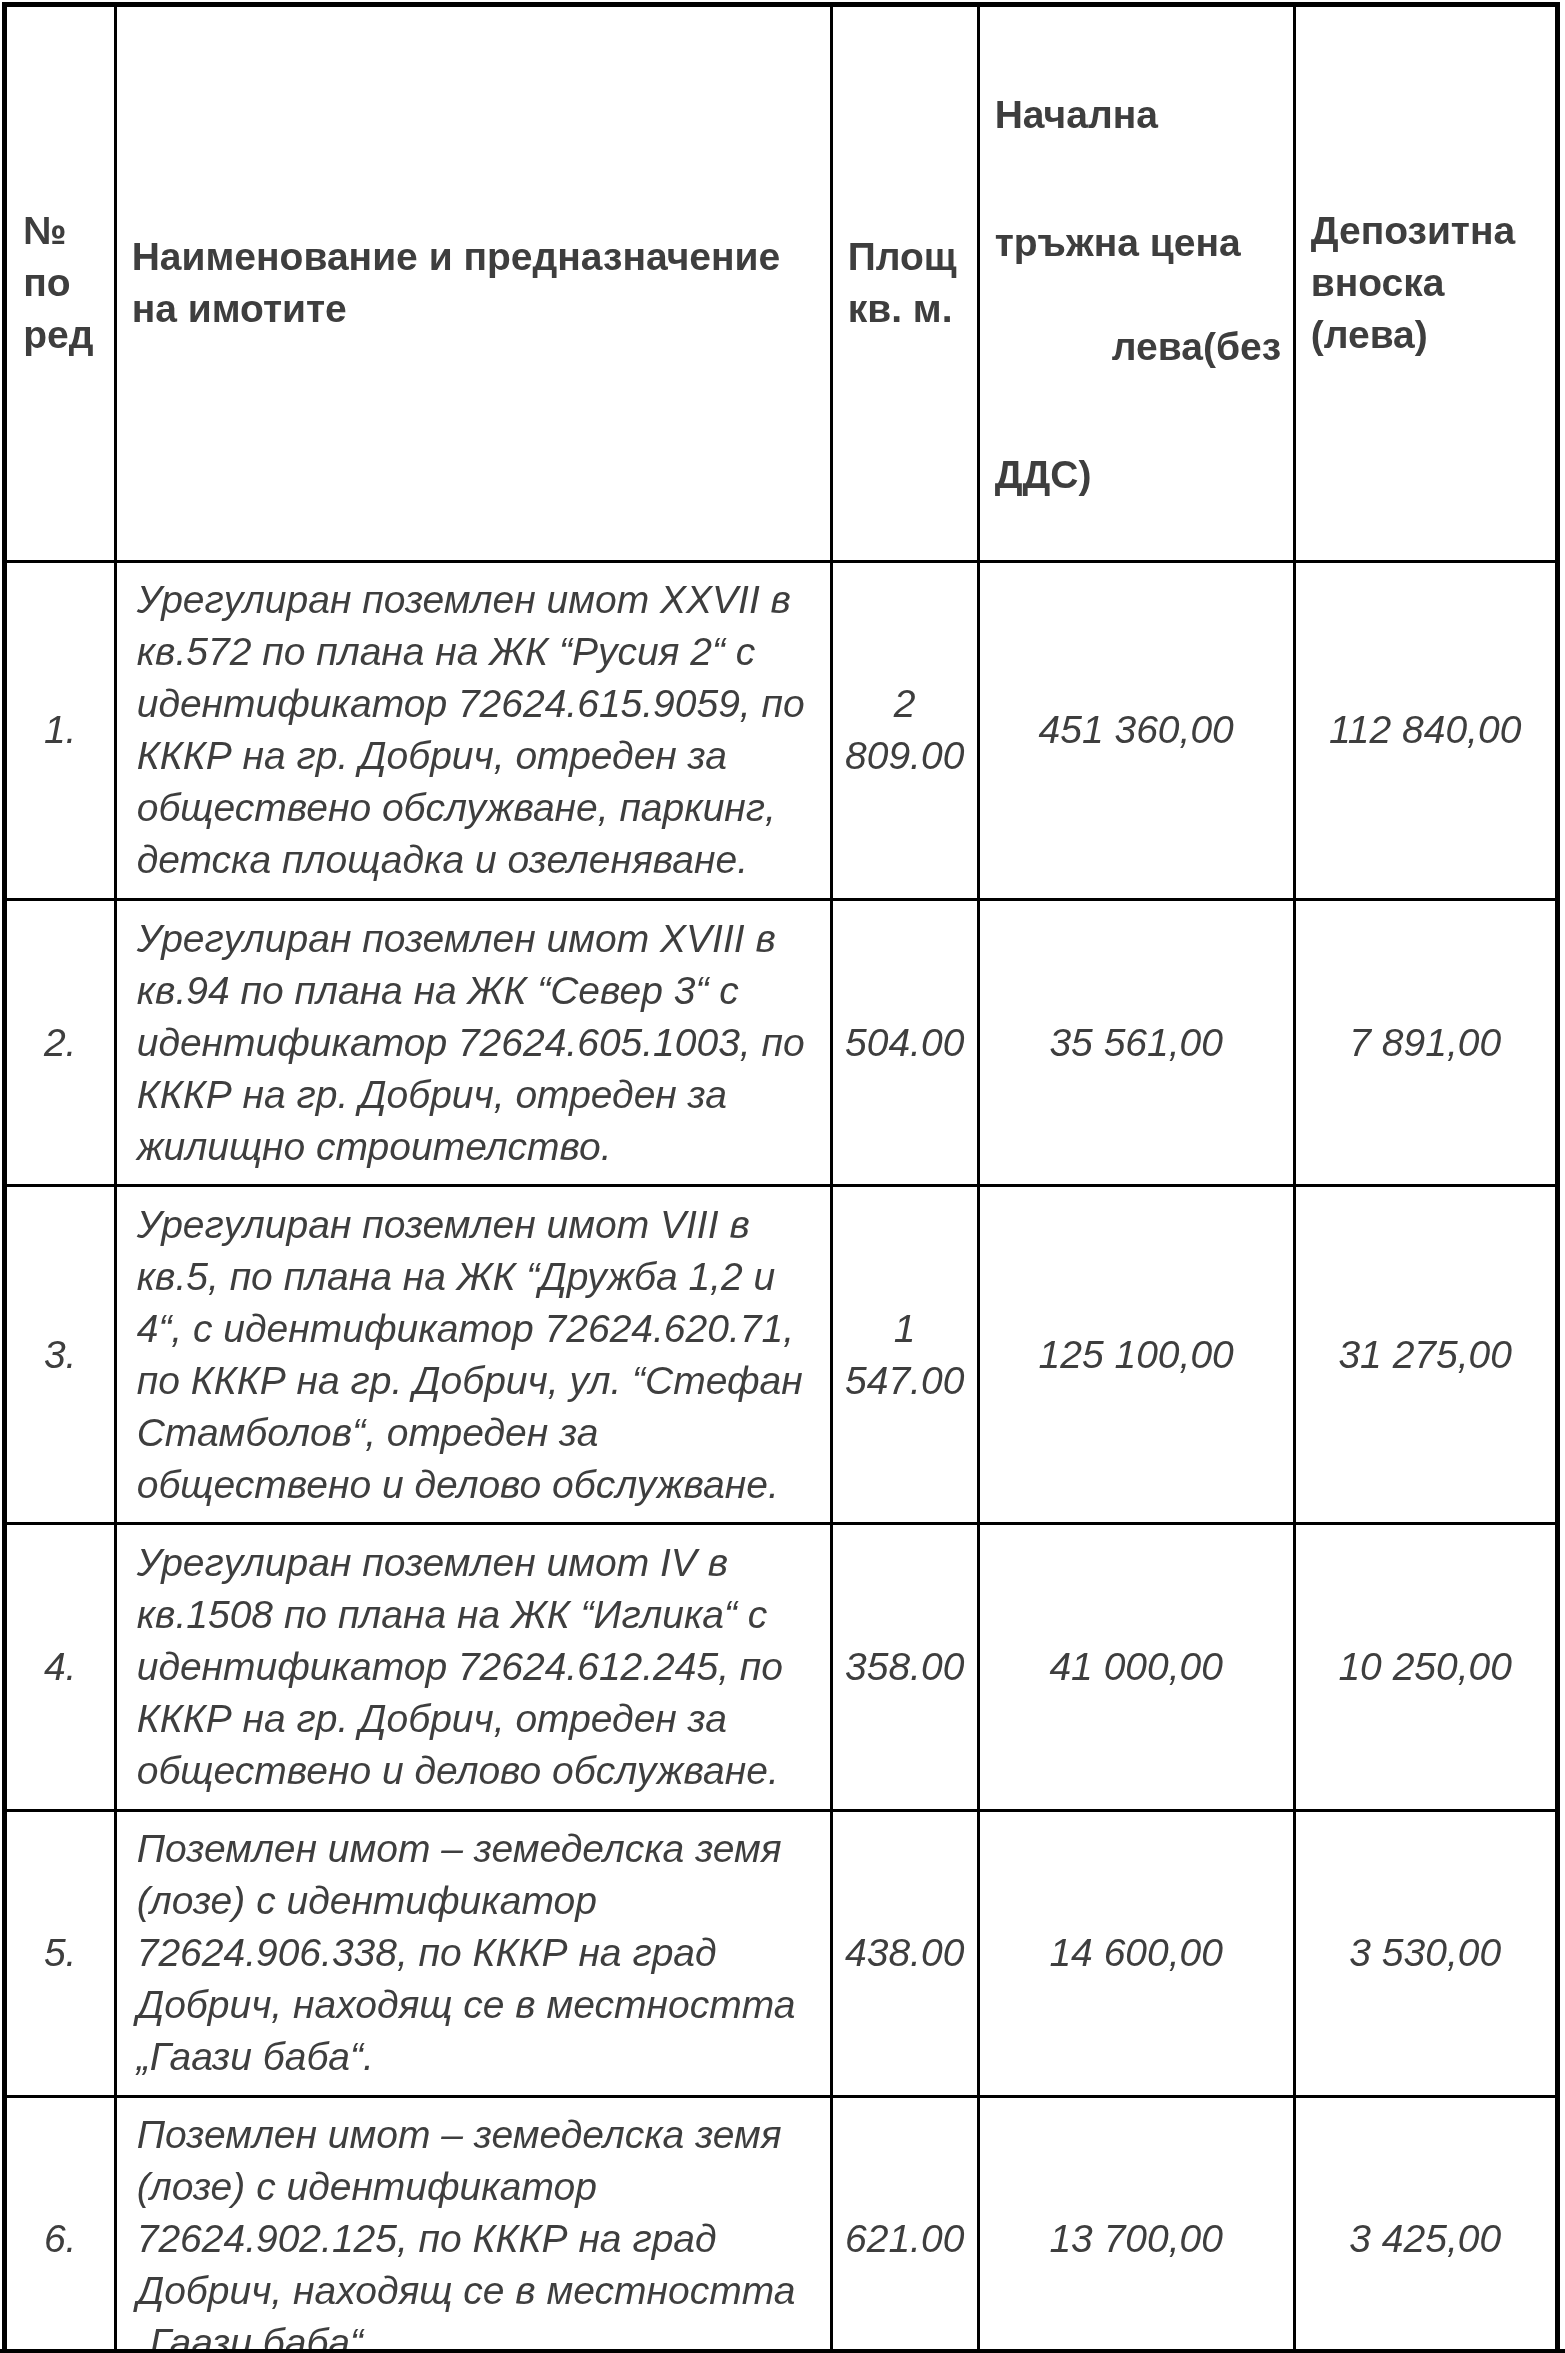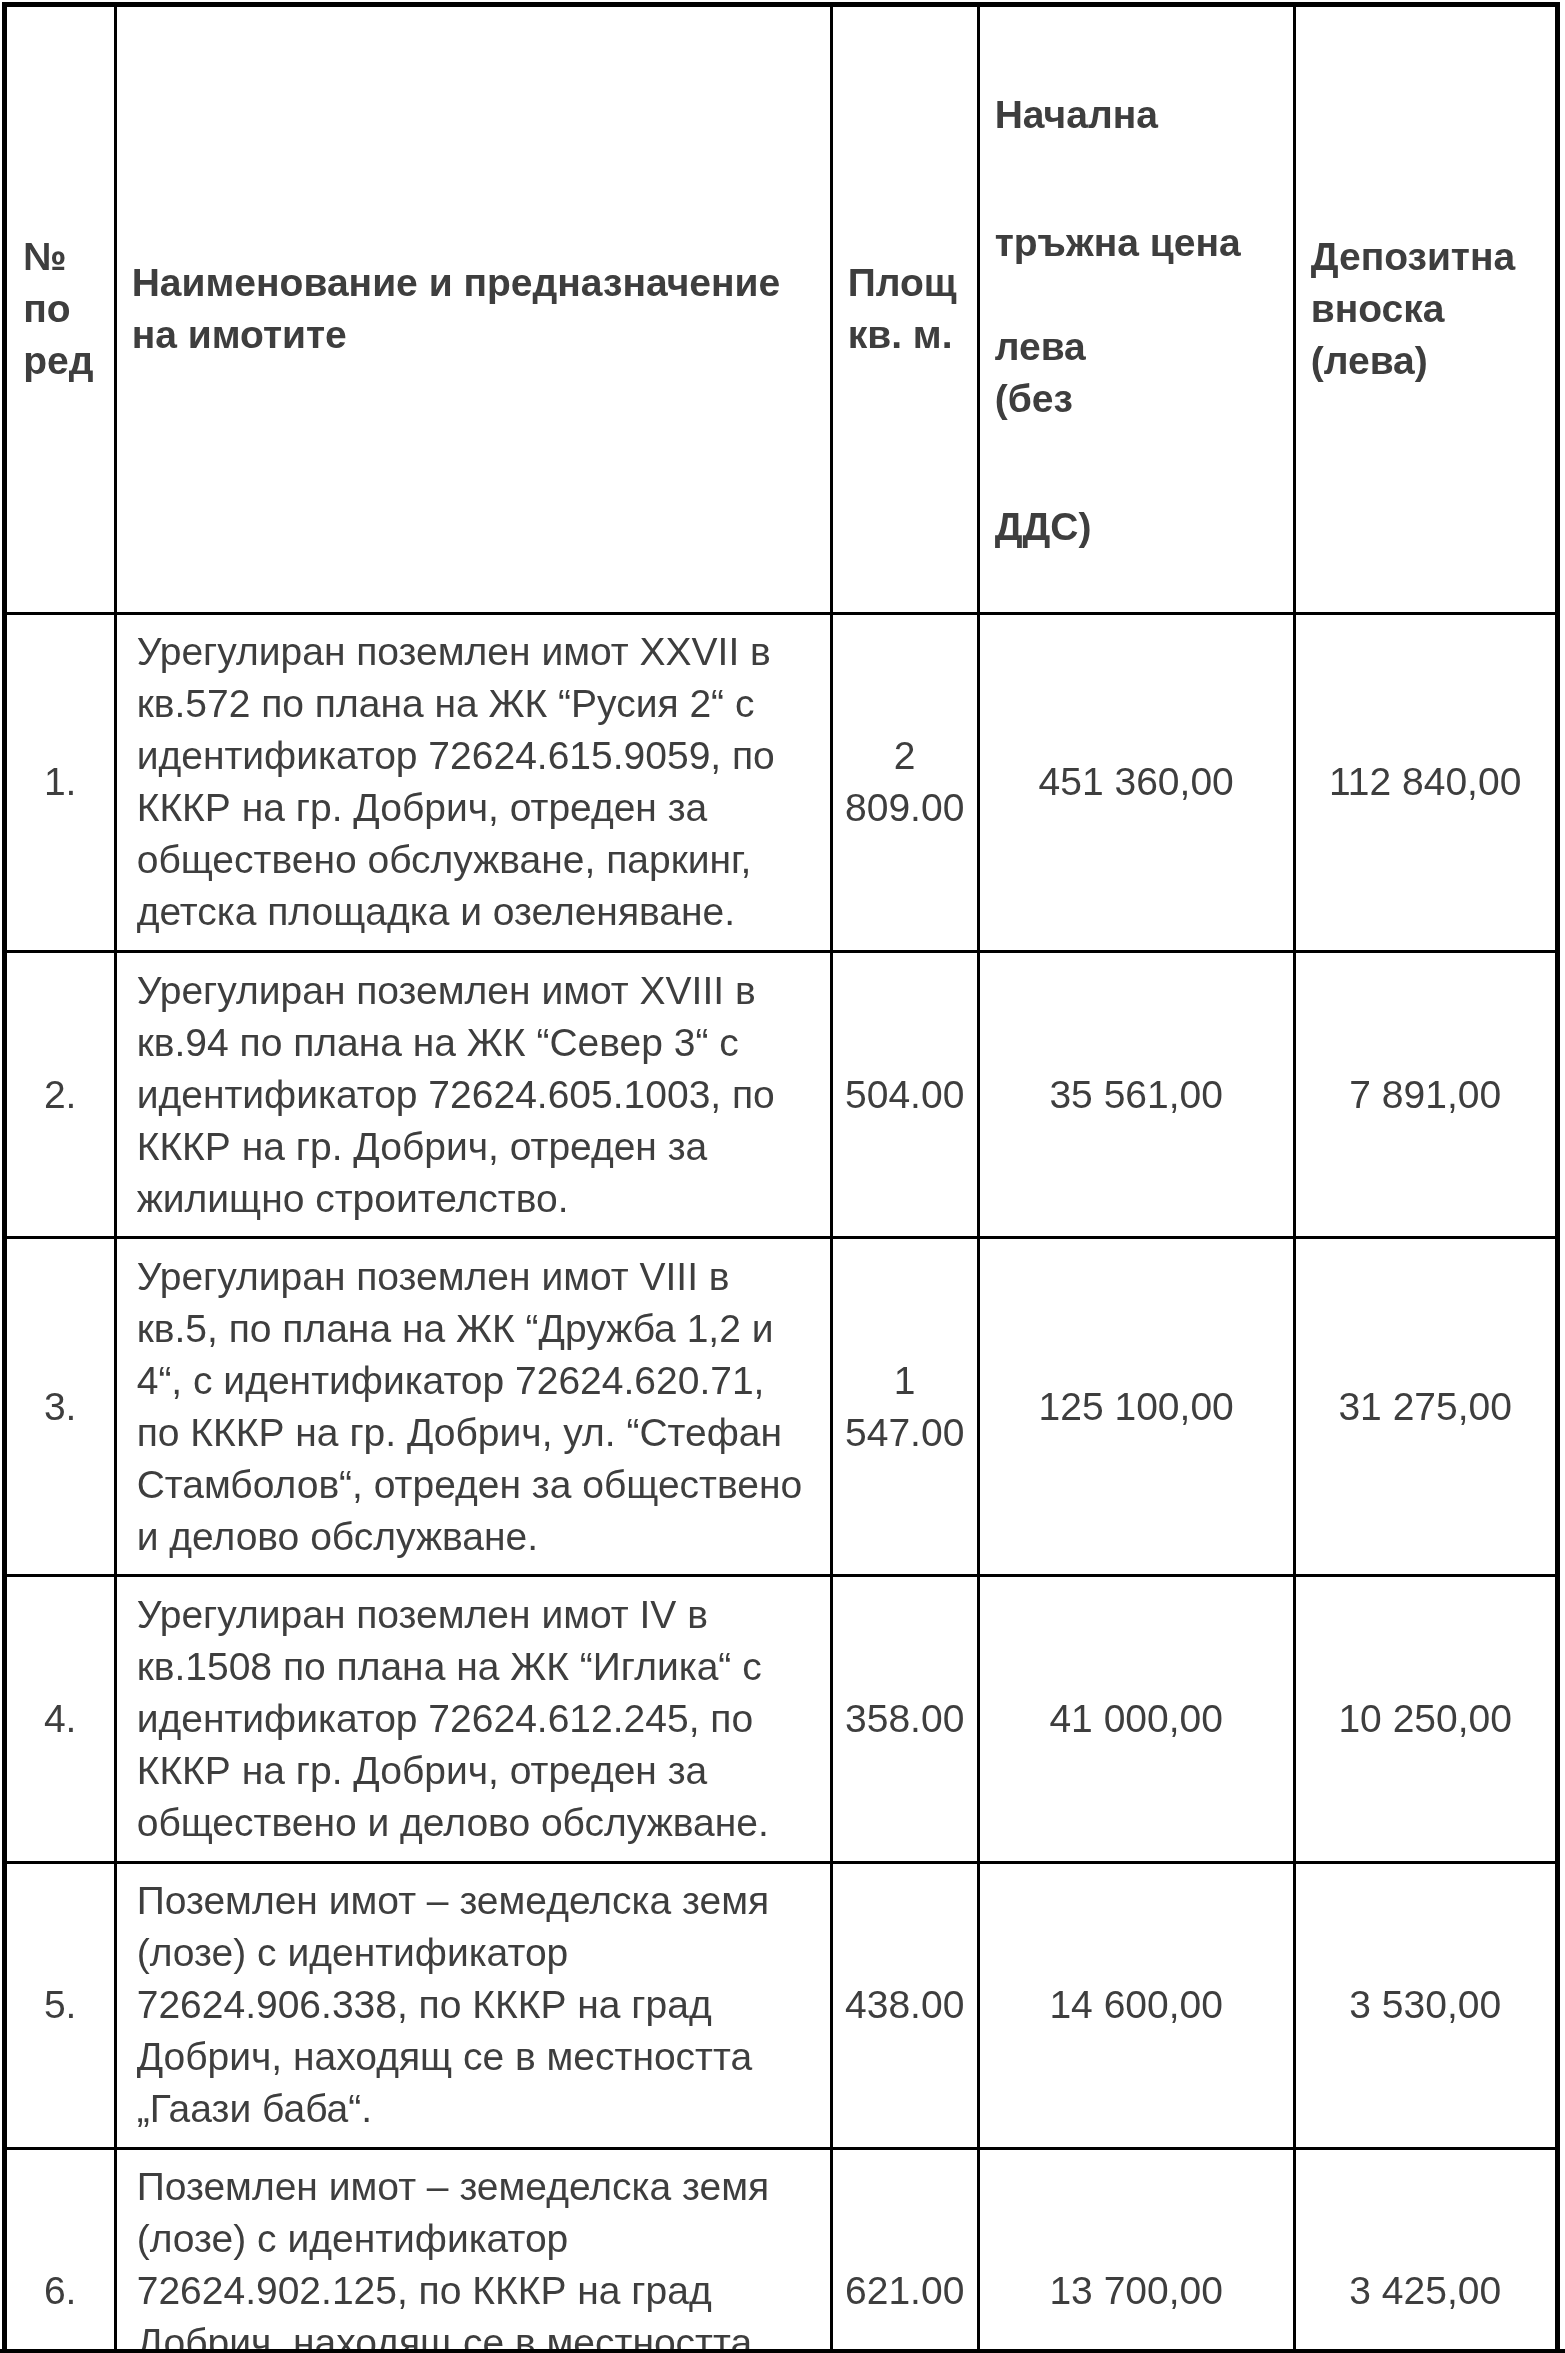--- a/index.html
+++ b/index.html
@@ -29,36 +29,35 @@
     overflow:hidden;
   }
   table.property-table{border:5px solid var(--border);}
   thead th{
     font-weight:bold;
     text-align:left;
     white-space:pre-line;
     padding:6.6px 11.6px 6.6px 15px;
   }
   th.col-num-h{padding-left:16.6px;}
-  td{padding:8.3px 5px;}
+  td{padding:8.3px 5px;font-style:italic;}
   td.num-cell{text-align:center;padding:8.3px 3.3px;}
   td.desc-cell{
     text-align:left;
     padding:11.6px 15px 11.6px 20px;
   }
   td.area-cell,td.price-cell,td.deposit-cell{
     text-align:center;
     white-space:pre-line;
   }
   .hdr-line{white-space:pre-line;margin-top:24px;}
   .hdr-justify{
     display:flex;
-    justify-content:space-between;
+    justify-content:flex-end;
     width:100%;
-    flex-direction:column;
   }
   
   thead tr{height:210px;}
   tbody tr:nth-child(1){height:314px;}
   tbody tr:nth-child(2){height:248px;}
   tbody tr:nth-child(3){height:314px;}
   tbody tr:nth-child(4){height:262px;}
   tbody tr:nth-child(5){height:272px;}
   tbody tr:nth-child(6){height:253px;}
   tbody tr:nth-child(7){height:275px;}

